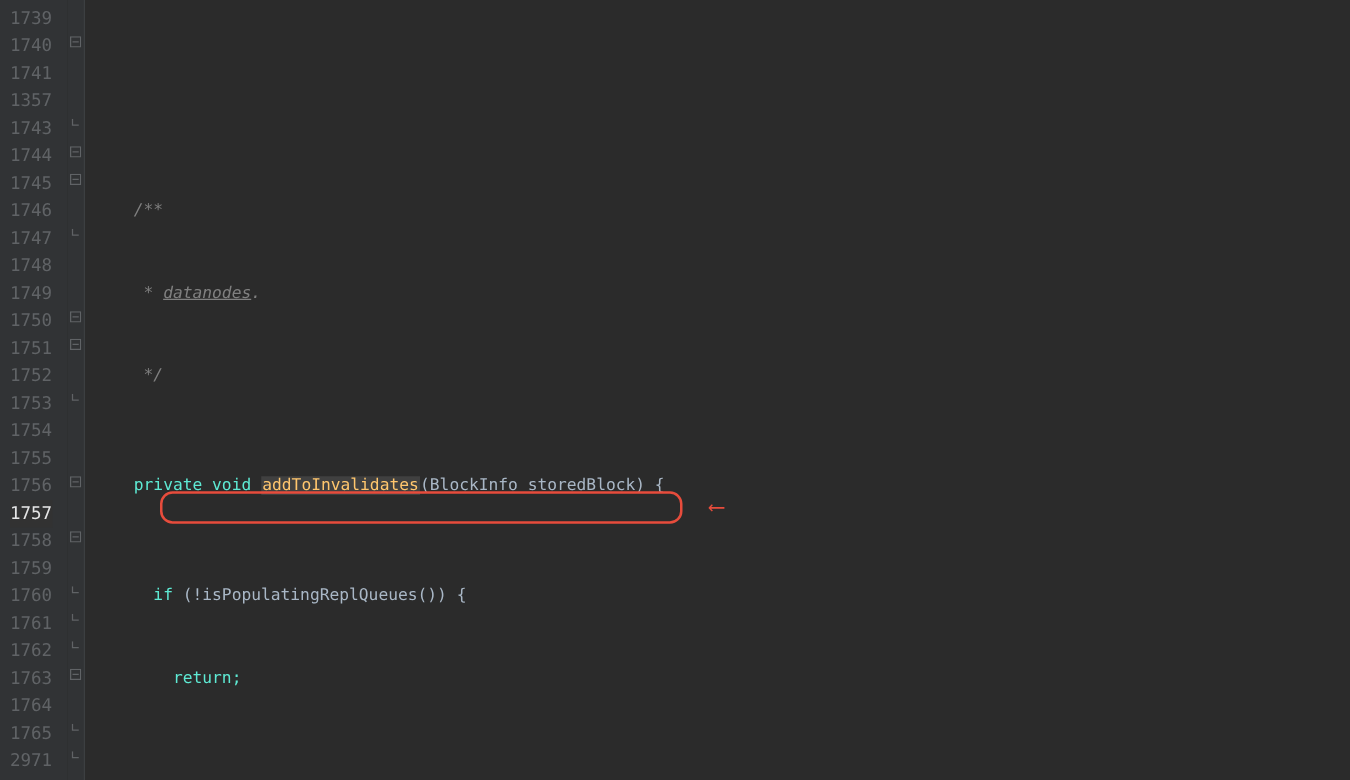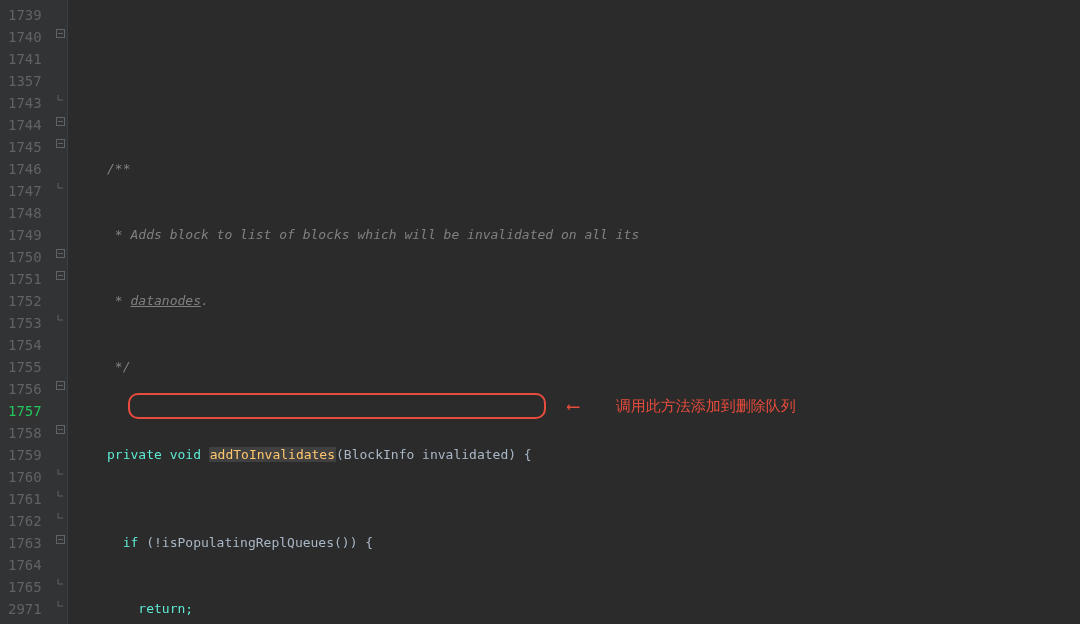--- a/index.html
+++ b/index.html
@@ -88,21 +88,21 @@
       <div>1747</div>
       <div>1748</div>
       <div>1749</div>
       <div>1750</div>
       <div>1751</div>
       <div>1752</div>
       <div>1753</div>
       <div>1754</div>
       <div>1755</div>
       <div>1756</div>
-      <div style="background: rgb(50, 50, 50); color: #22c55e;">1757</div>
+      <div style="background: rgb(50, 50, 50); color: #e5e5e5;">1757</div>
       <div>1758</div>
       <div>1759</div>
       <div>1760</div>
       <div>1761</div>
       <div>1762</div>
       <div>1763</div>
       <div>1764</div>
       <div>1765</div>
       <div>2971</div>
     </div>
@@ -206,25 +206,24 @@
         <svg width="9" height="9" viewBox="0 0 9 9">
           <path d="M2 0 L2 5 L7 5" fill="none" stroke="#606366"></path>
         </svg>
       </div>
     </div>
   <div class="code">
 
     <div class="line"><span></span></div>
 
     <div class="line"><span>    </span><span class="cmt">/**</span></div>
-    <div class="line"><span>     </span><span class="cmt">* Adds block to list of blocks which will be invalidated on all its</span></div>
     <div class="line"><span>     </span><span class="cmt">* </span><span class="doctag">datanodes</span><span class="cmt">.</span></div>
     <div class="line"><span>     </span><span class="cmt">*/</span></div>
 
-    <div class="line"><span>    </span><span class="kw">private</span><span class="kw"> void </span><span class="method-hl">addToInvalidates</span><span>(BlockInfo invalidated) {</span></div>
+    <div class="line"><span>    </span><span class="kw">private</span><span class="kw"> void </span><span class="method-hl">addToInvalidates</span><span>(BlockInfo storedBlock) {</span></div>
 
     <div class="line"><span>      </span><span class="kw">if</span><span> (!isPopulatingReplQueues()) {</span></div>
     <div class="line"><span>        </span><span class="kw">return;</span></div>
     
 
     
     
 
     
     
@@ -244,15 +243,14 @@
     
 
     
     
     
     
 
     
     <div class="callout-box" style="left:60px; top:393px; width:418px; height:26px;"></div>
     <div class="callout-arrow" style="left:500px; top:395px;">⟵</div>
-    <div class="callout-text" style="left:548px; top:395px;">调用此方法添加到删除队列</div>
   </div>
 </div>
 
 </body></html>

